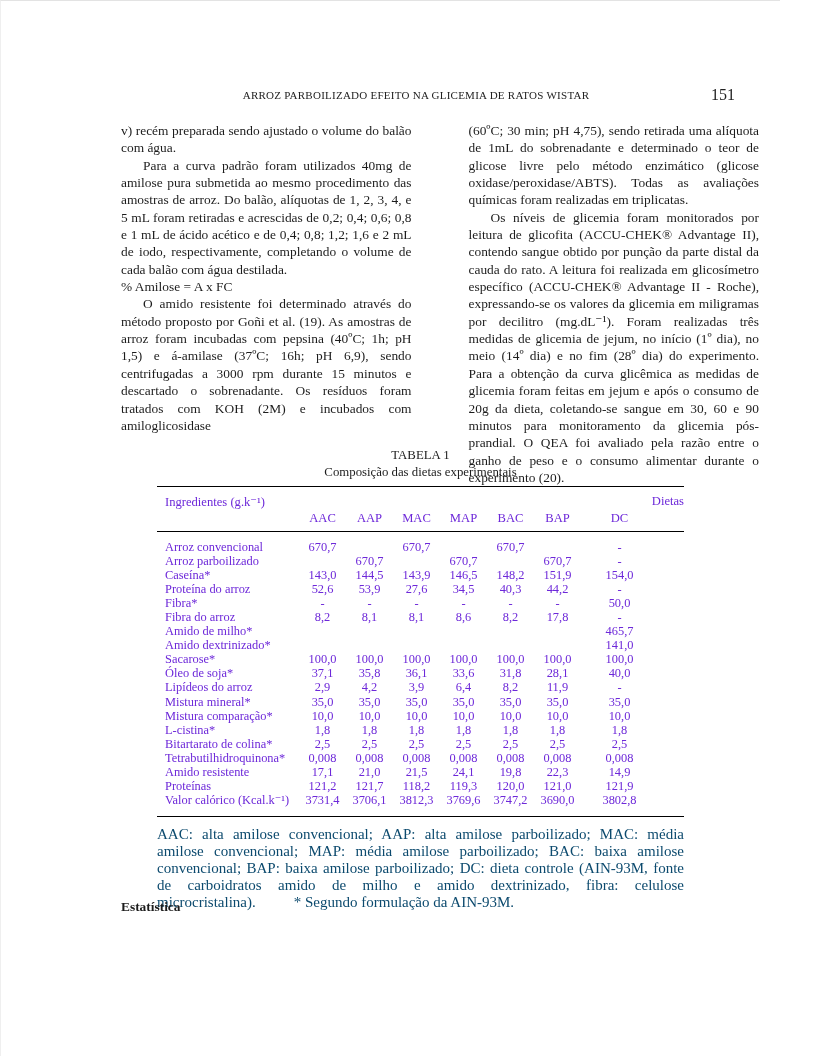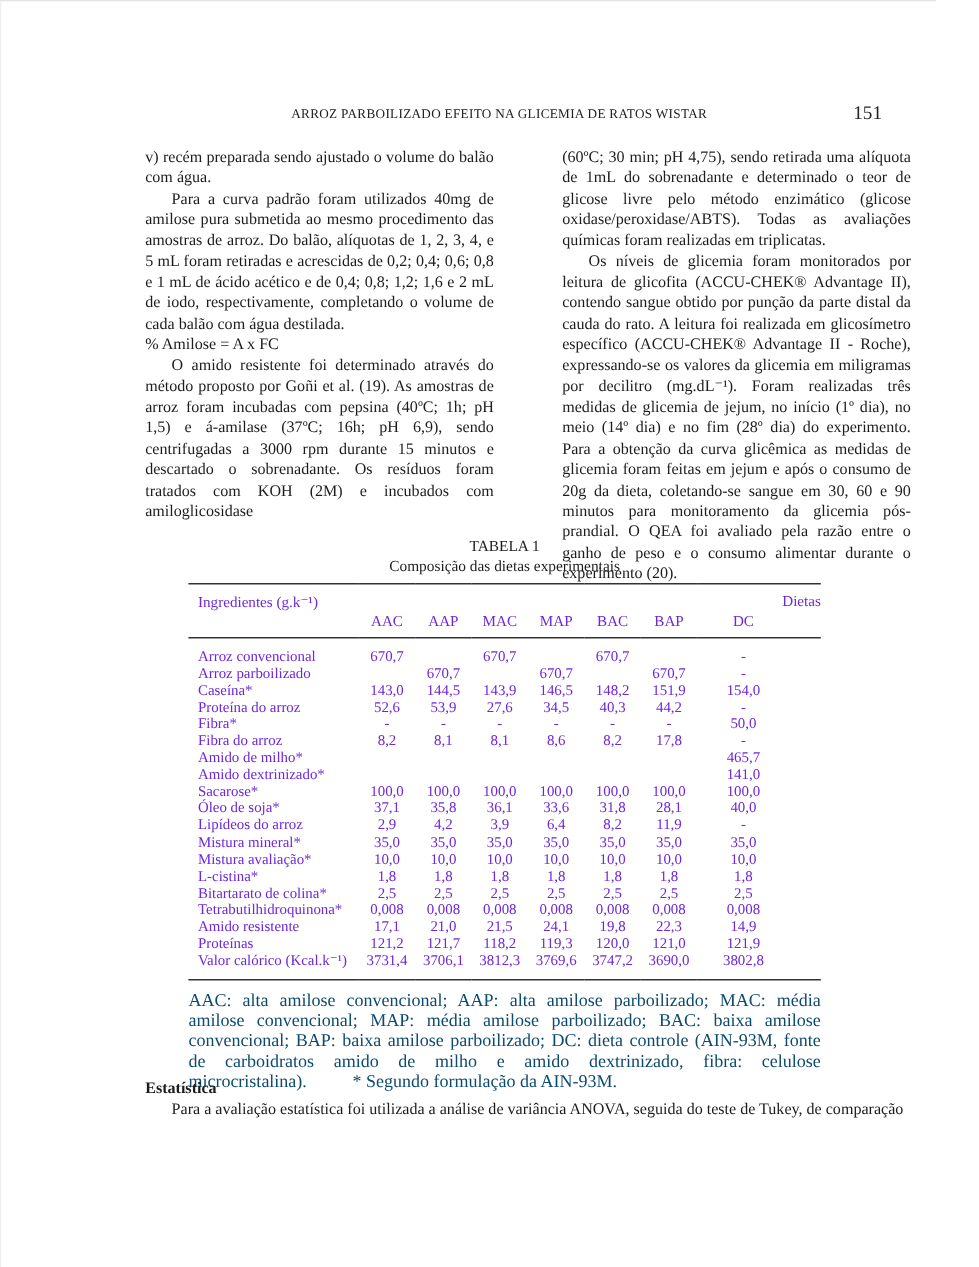--- a/index.html
+++ b/index.html
@@ -222,21 +222,21 @@
             <td class="ing">Mistura mineral*</td>
             <td>35,0</td>
             <td>35,0</td>
             <td>35,0</td>
             <td>35,0</td>
             <td>35,0</td>
             <td>35,0</td>
             <td>35,0</td>
           </tr>
           <tr>
-            <td class="ing">Mistura avaliação*</td>
+            <td class="ing">Mistura comparação*</td>
             <td>10,0</td>
             <td>10,0</td>
             <td>10,0</td>
             <td>10,0</td>
             <td>10,0</td>
             <td>10,0</td>
             <td>10,0</td>
           </tr>
           <tr>
             <td class="ing">L-cistina*</td>
@@ -301,17 +301,16 @@
         </tbody>
     </table>
     <p class="footnote">
       <span>AAC: alta amilose convencional; AAP: alta amilose parboilizado; MAC: média amilose convencional; MAP: média amilose parboilizado; BAC: baixa amilose convencional; BAP: baixa amilose parboilizado; DC: dieta controle (AIN-93M, fonte de carboidratos amido de milho e amido dextrinizado, fibra: celulose microcristalina).</span><span class="fn2">* Segundo formulação da AIN-93M.</span>
     </p>
   </div>
 
   <div class="stats">
     <div class="col">
       <p class="stats-heading">Estatística</p>
-      <p class="ind">Para a avaliação estatística foi utilizada a análise de variância ANOVA, seguida do teste de Tukey, de comparação</p>
     </div>
   </div>
 
 </div>
 
 </body></html>

